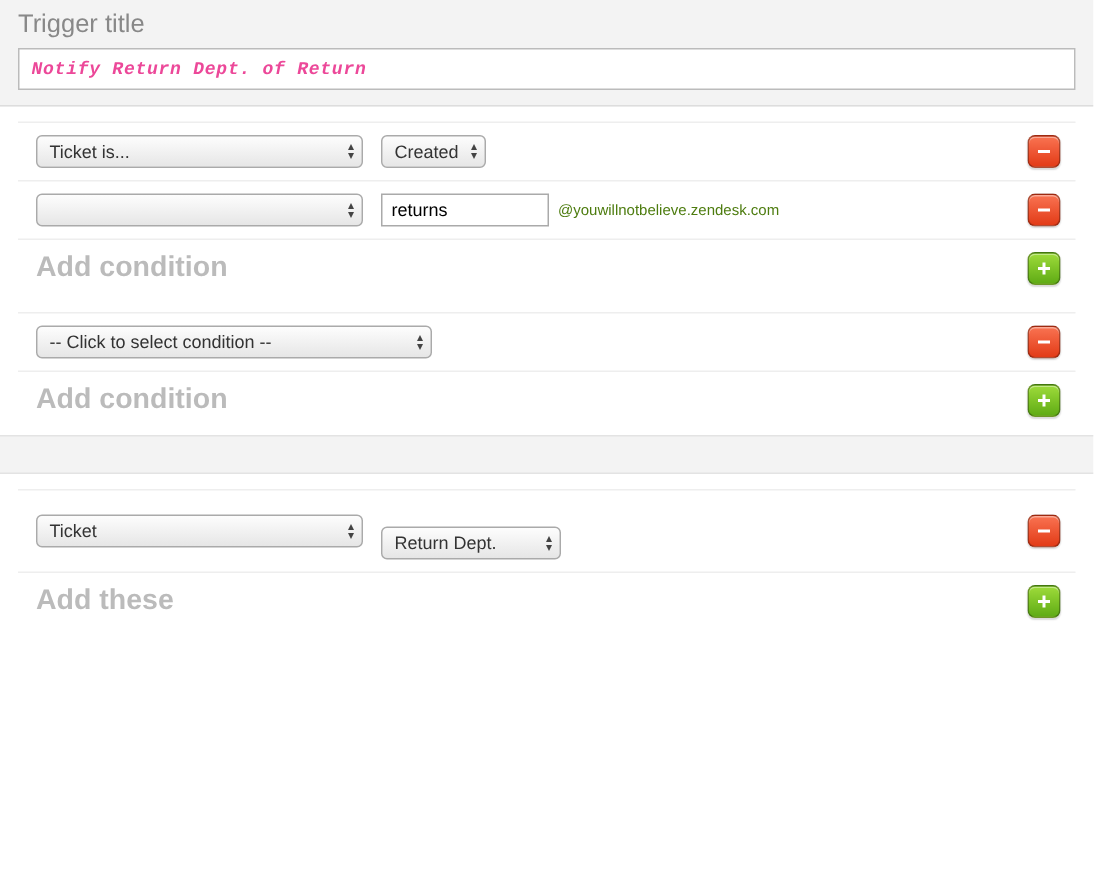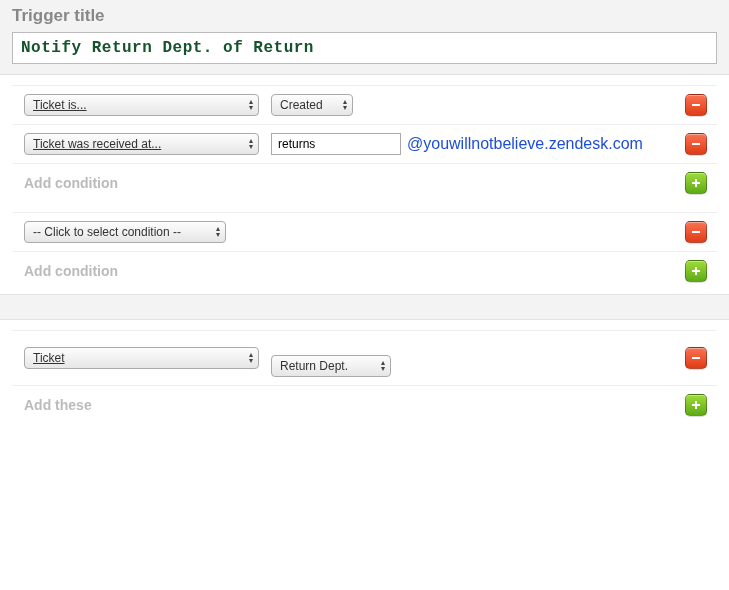--- a/index.html
+++ b/index.html
@@ -12,33 +12,34 @@
     width: 729px;
   }
   .header-bar {
     background: #f3f3f3;
     border-bottom: 1px solid #ddd;
     padding: 6px 12px 10px 12px;
   }
   .header-label {
     color: #888;
     font-size: 17px;
-    font-weight: 700;
+    font-weight: 400;
     margin-bottom: 6px;
   }
   .title-input {
     width: 100%;
     padding: 6px 8px;
-    font-size: 16px;
+    font-size: 12px;
     font-family: "Courier New", monospace;
     letter-spacing: 0.5px;
     font-weight: bold;
     border: 1px solid #bbb;
     background: #fff;
-    color: #14532d;
+    color: #ec4899;
+    font-style: italic;
   }
   .section {
     padding: 10px 12px 0 12px;
   }
   .section-heading {
     font-size: 14px;
     font-weight: bold;
     color: #222;
     margin: 10px 0 6px 0;
   }
@@ -57,21 +58,21 @@
   }
   .row-left {
     display: flex;
     align-items: center;
     gap: 12px;
     flex: 1;
     padding-left: 10px;
   }
   .add-row .row-left {
     color: #bbb;
-    font-size: 14px;
+    font-size: 19px;
     font-weight: bold;
   }
   .select {
     -webkit-appearance: none;
     appearance: none;
     background: linear-gradient(#fdfdfd, #e6e6e6);
     border: 1px solid #aaa;
     border-radius: 4px;
     padding: 3px 22px 3px 8px;
     font-size: 12px;
@@ -84,33 +85,33 @@
   .select .caret {
     position: absolute;
     right: 5px;
     top: 50%;
     transform: translateY(-50%);
     font-size: 8px;
     line-height: 6px;
     color: #444;
     text-align: center;
   }
-  .select-wide { width: 235px; text-decoration: underline; }
+  .select-wide { width: 218px; }
   .select-mid  { width: 120px; margin-top: 16px; }
-  .select-sm   { width: 82px; }
+  .select-sm   { width: 70px; }
   .text-input {
     border: 1px solid #aaa;
     padding: 4px 6px;
     font-size: 12px;
-    width: 130px;
+    width: 112px;
     height: 22px;
   }
   .suffix-text {
-    font-size: 16px;
-    color: #1d4ed8;
+    font-size: 10px;
+    color: #4d7c0f;
     margin-left: -6px;
   }
   .icon-btn {
     width: 22px;
     height: 22px;
     border-radius: 5px;
     border: 1px solid rgba(0,0,0,0.3);
     display: flex;
     align-items: center;
     justify-content: center;
@@ -156,21 +157,20 @@
     <div class="icon-btn icon-remove">
       <svg width="12" height="12">
           <rect x="2" y="5" width="8" height="2" fill="#fff"></rect>
         </svg>
     </div>
   </div>
 
   <div class="row">
     <div class="row-left">
       <div class="select select-wide">
-        <span>Ticket was received at...</span>
         <span class="caret">▴<br>▾</span>
       </div>
       <input class="text-input" type="text" value="returns" style="">
       <span class="suffix-text">@youwillnotbelieve.zendesk.com</span>
     </div>
     <div class="icon-btn icon-remove">
       <svg width="12" height="12">
           <rect x="2" y="5" width="8" height="2" fill="#fff"></rect>
         </svg>
     </div>
@@ -184,21 +184,21 @@
         <rect x="2" y="5" width="8" height="2" fill="#fff"></rect>
       </svg>
     </div>
   </div>
 </div>
 
 <div class="section">
 
   <div class="row">
     <div class="row-left">
-      <div class="select" style="width:202px">
+      <div class="select" style="width:264px">
         <span>-- Click to select condition --</span>
         <span class="caret">▴<br>▾</span>
       </div>
     </div>
     <div class="icon-btn icon-remove">
       <svg width="12" height="12">
           <rect x="2" y="5" width="8" height="2" fill="#fff"></rect>
         </svg>
     </div>
   </div>

